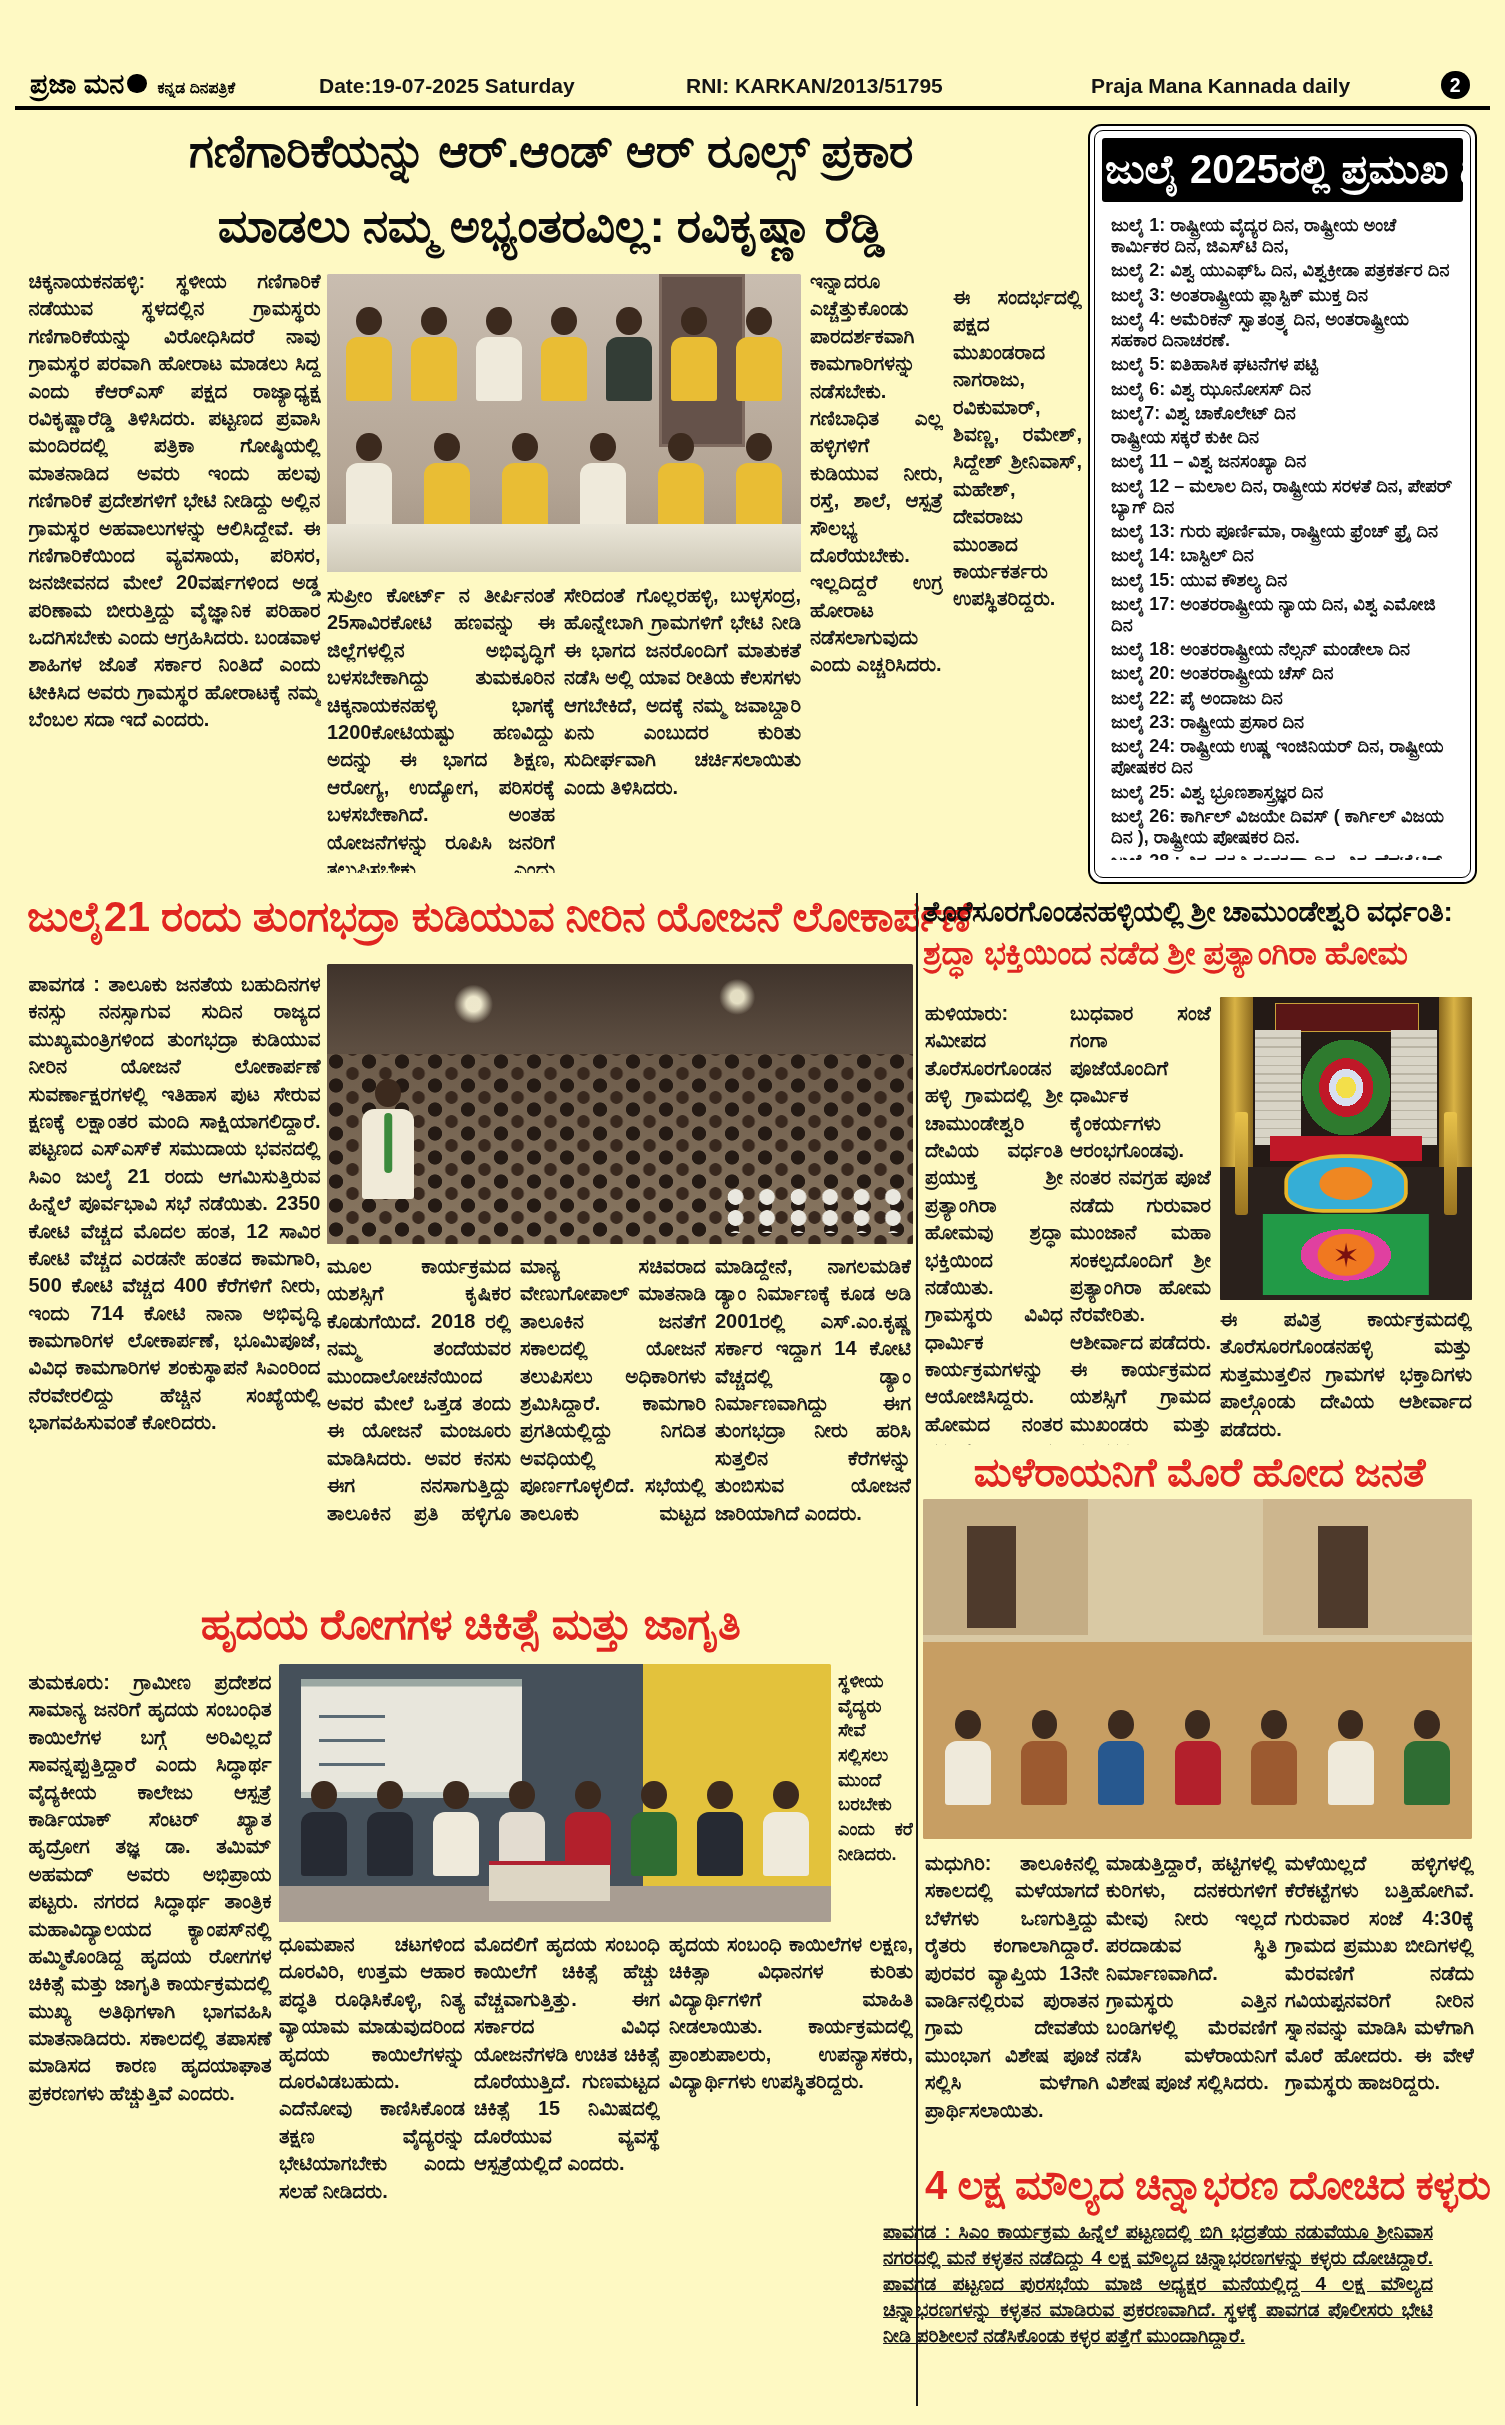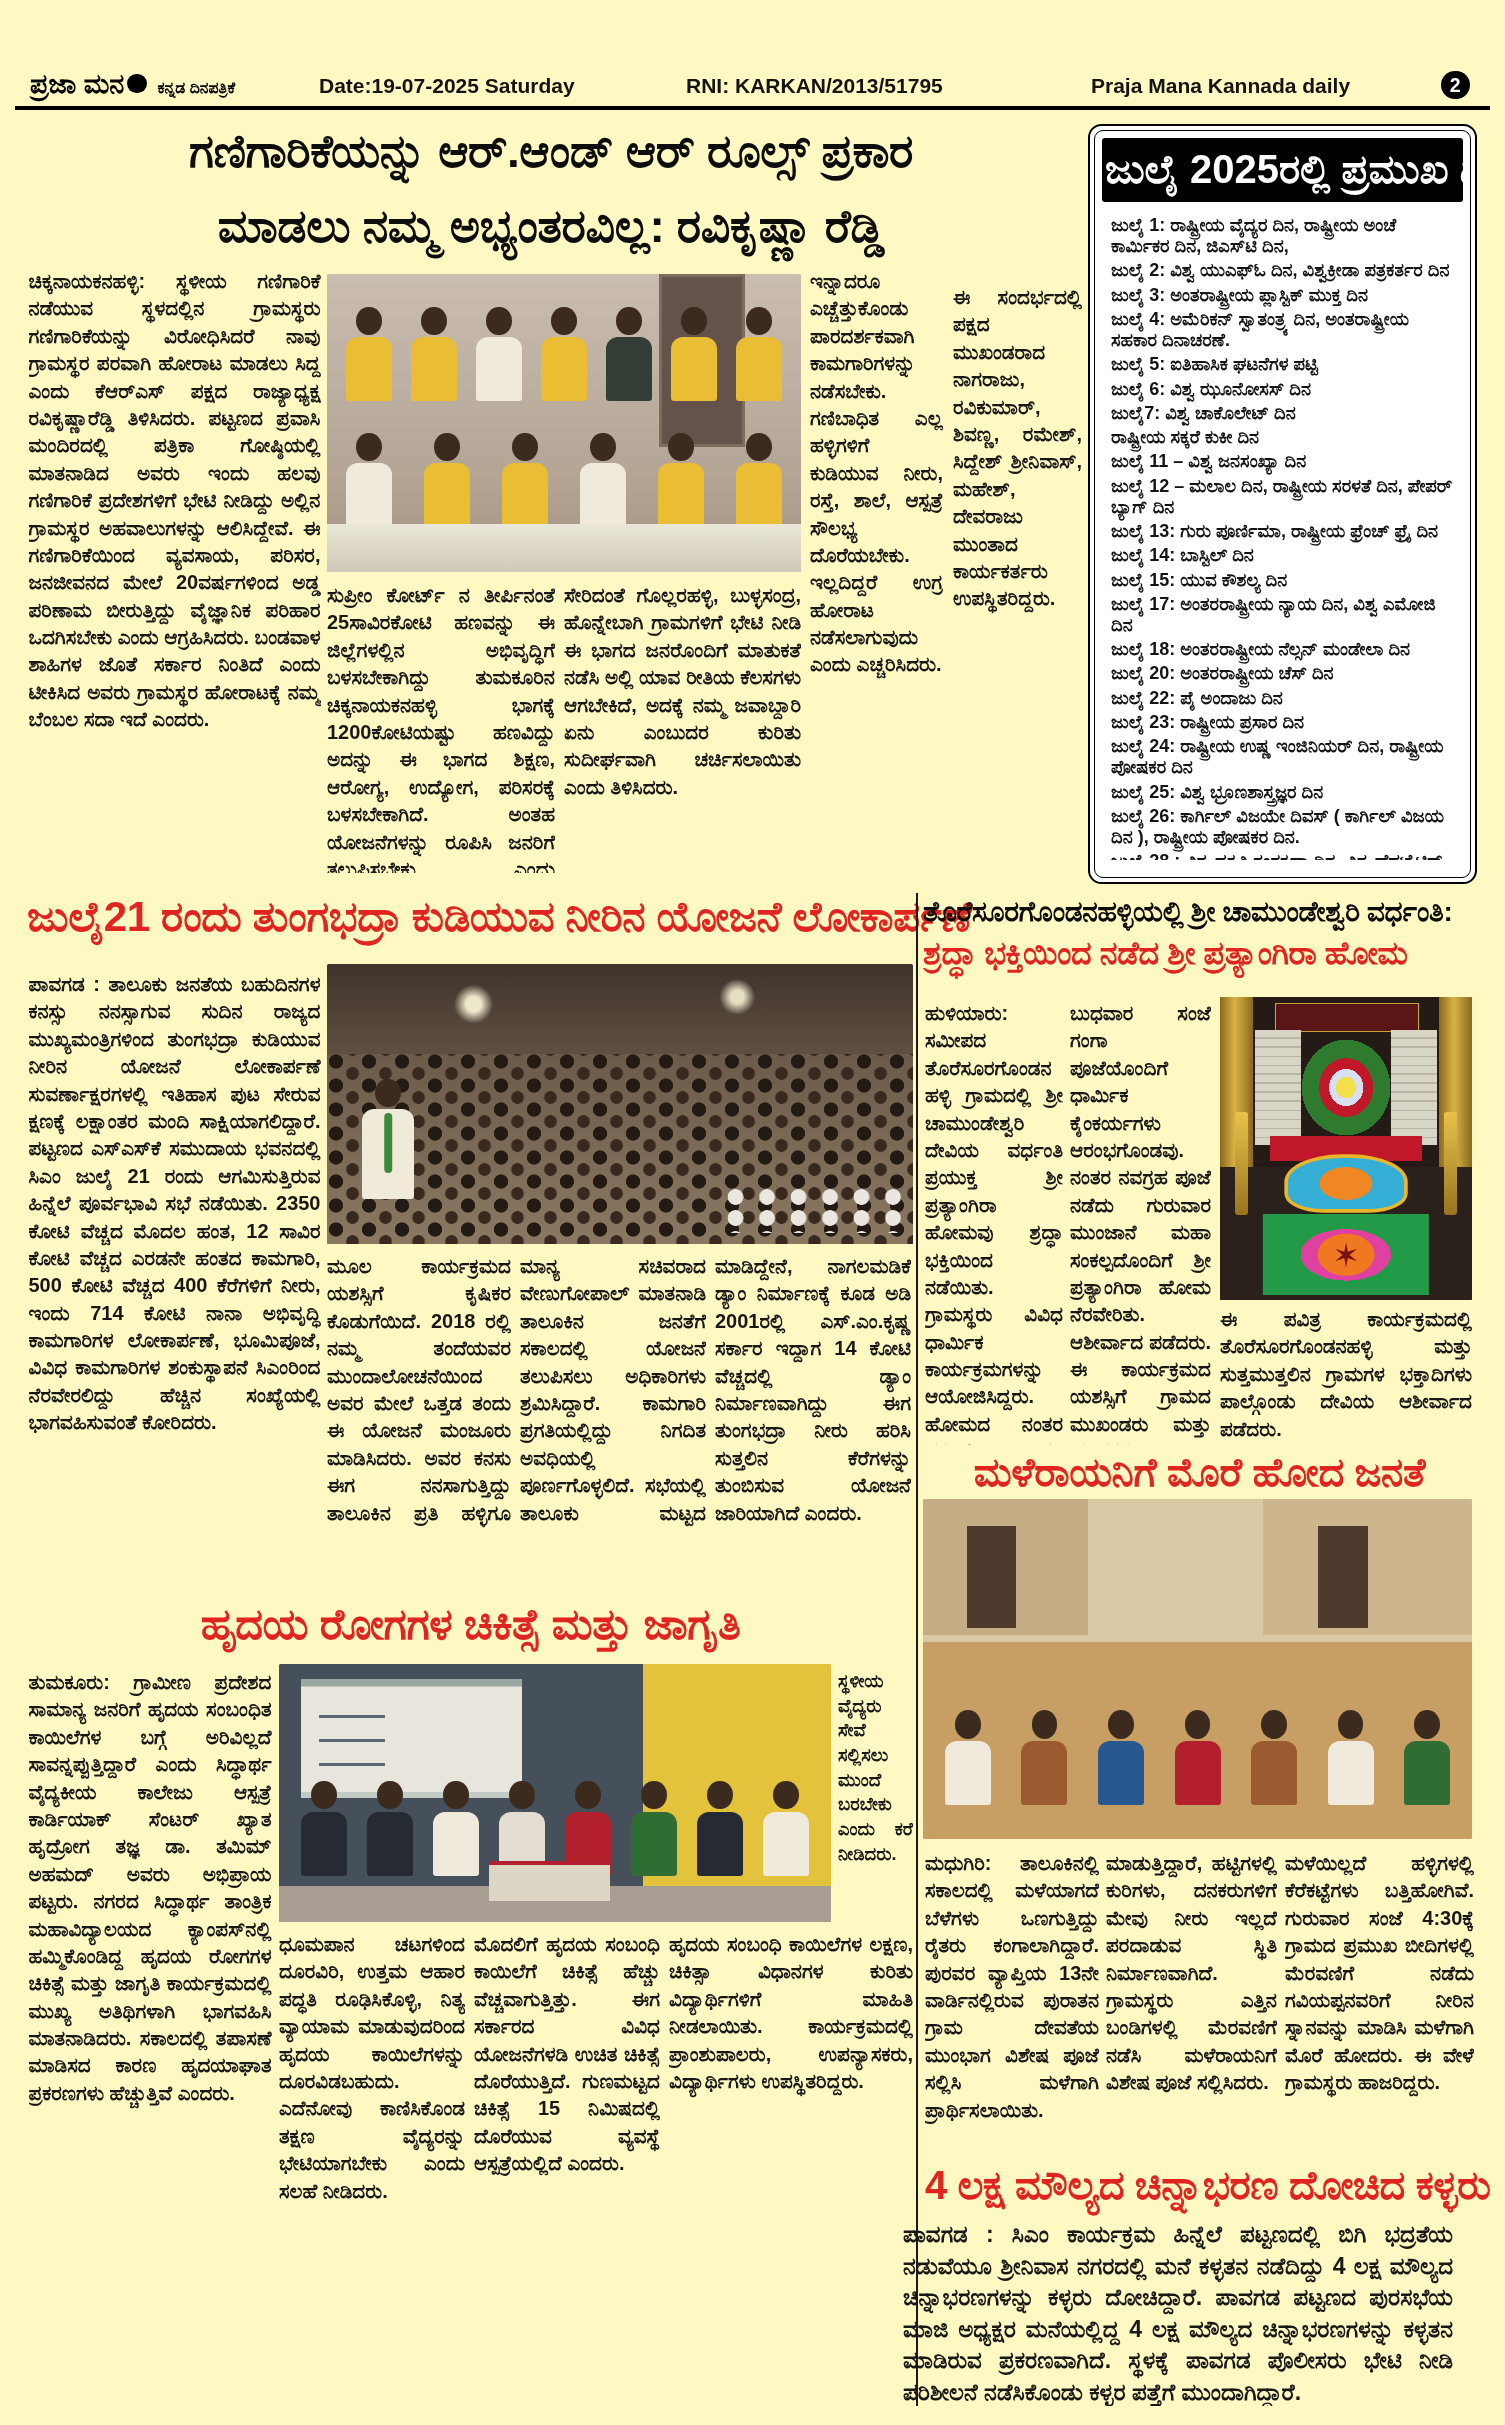--- a/index.html
+++ b/index.html
@@ -50,21 +50,21 @@
   #mc1{left:925px;top:1850px;width:174px;height:306px;}
   #mc2{left:1106px;top:1850px;width:171px;height:306px;}
   #mc3{left:1285px;top:1850px;width:189px;height:306px;}
   
   #htc1{left:28.5px;top:1669px;width:243px;height:730px;}
   #htside{left:838px;top:1669px;width:75px;height:253px;font-size:18px;}
   #htu1{left:279px;top:1931px;width:186px;height:468px;}
   #htu2{left:474px;top:1931px;width:186px;height:468px;}
   #htu3{left:669px;top:1931px;width:244px;height:468px;}
   
-  #theft-body{left:903px;top:2219px;width:550px;height:187px;font-size:23px;}
+  #theft-body{left:883px;top:2219px;width:550px;height:187px;font-size:19px;text-decoration:underline;}
   #vrule{left:916px;top:893px;width:1.5px;height:1513px;background:#1a1a1a;}
   
   #days-box{left:1088px;top:124px;width:385px;height:756px;border:2.2px solid #000;border-radius:13.5px;background:#fff;}
   #days-box::before{content:"";position:absolute;inset:3.7px;border:1.5px solid #000;border-radius:9px;pointer-events:none;}
   #days-title{margin:12px 12px 13px 12px;background:#000;color:#fff;font-size:40px;font-weight:800;
               text-align:center;padding:9px 3px;border-radius:3px;white-space:nowrap;overflow:hidden;}
   #days-list{list-style:none;margin:4.5px 21px;padding:0;font-size:18px;font-weight:700;line-height:1.18;
              height:645px;overflow:hidden;}
   #days-list li{margin-bottom:3px;}
   

